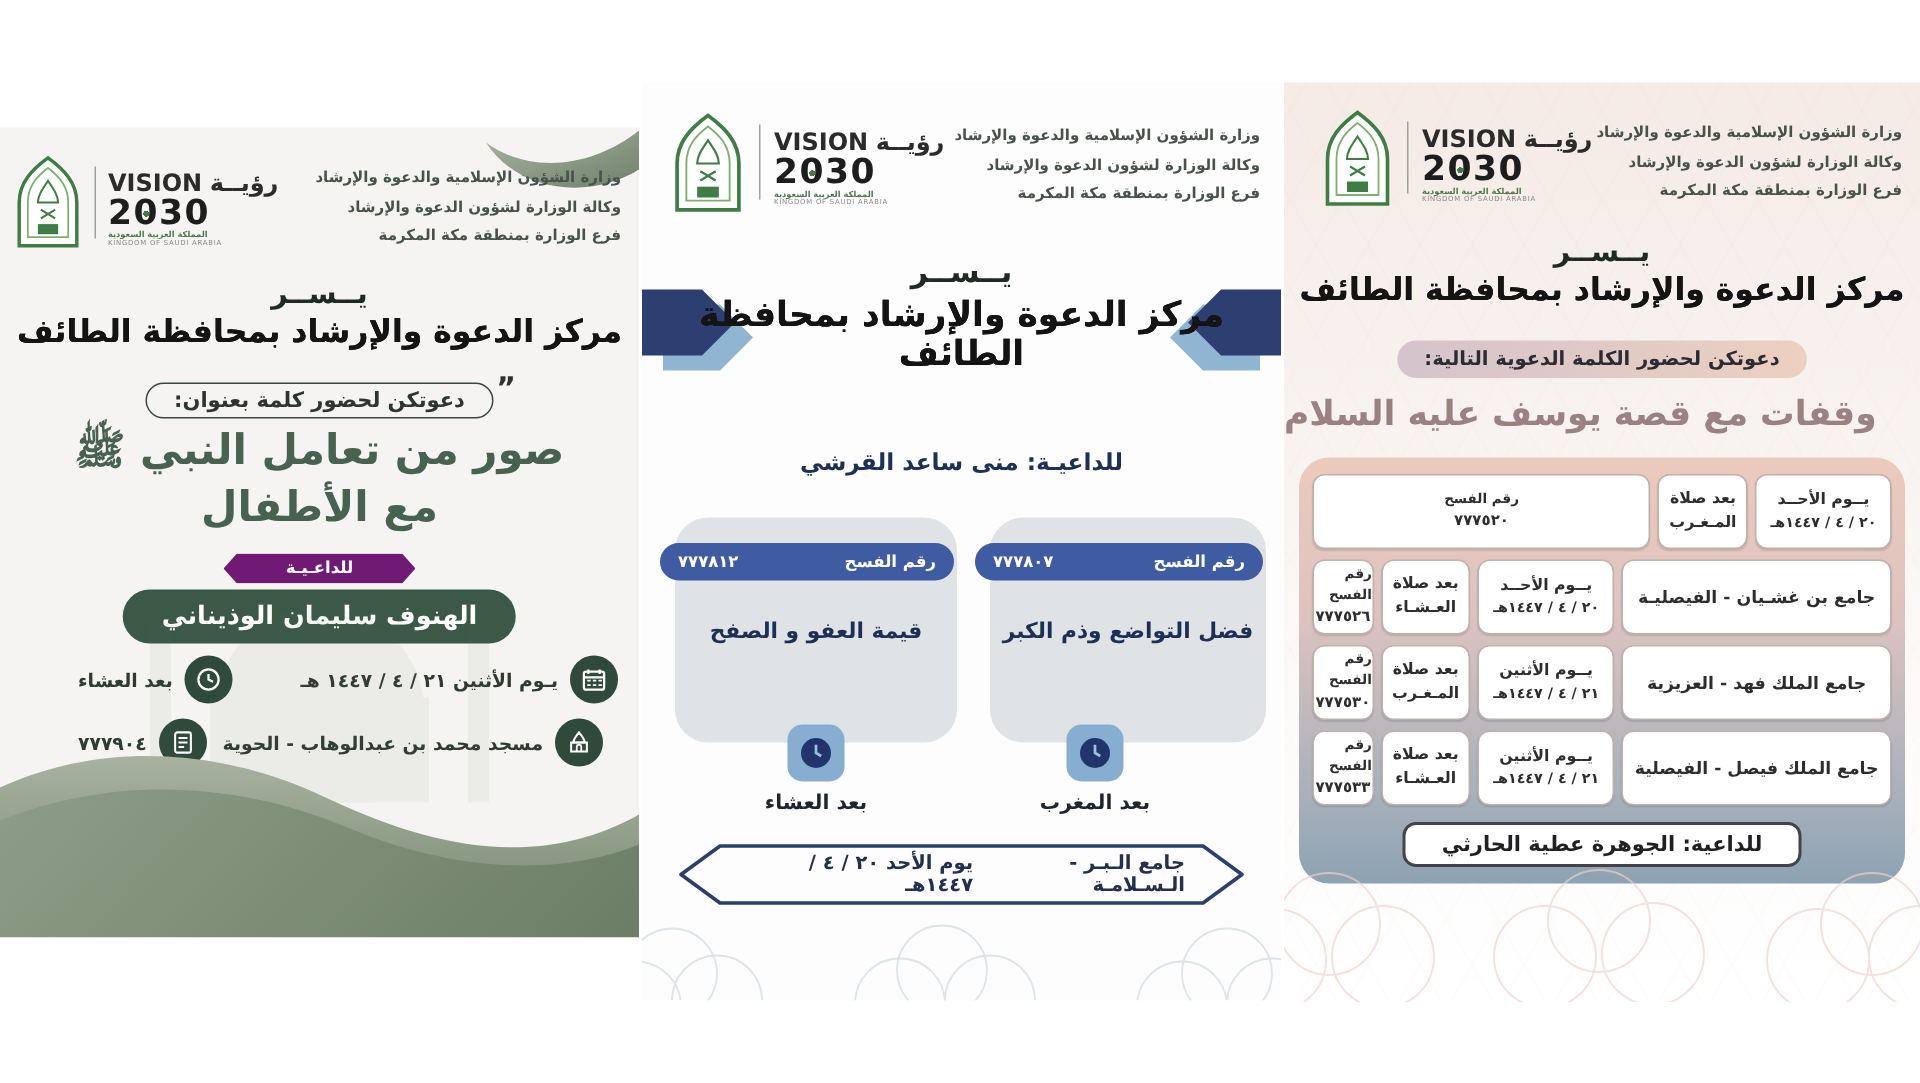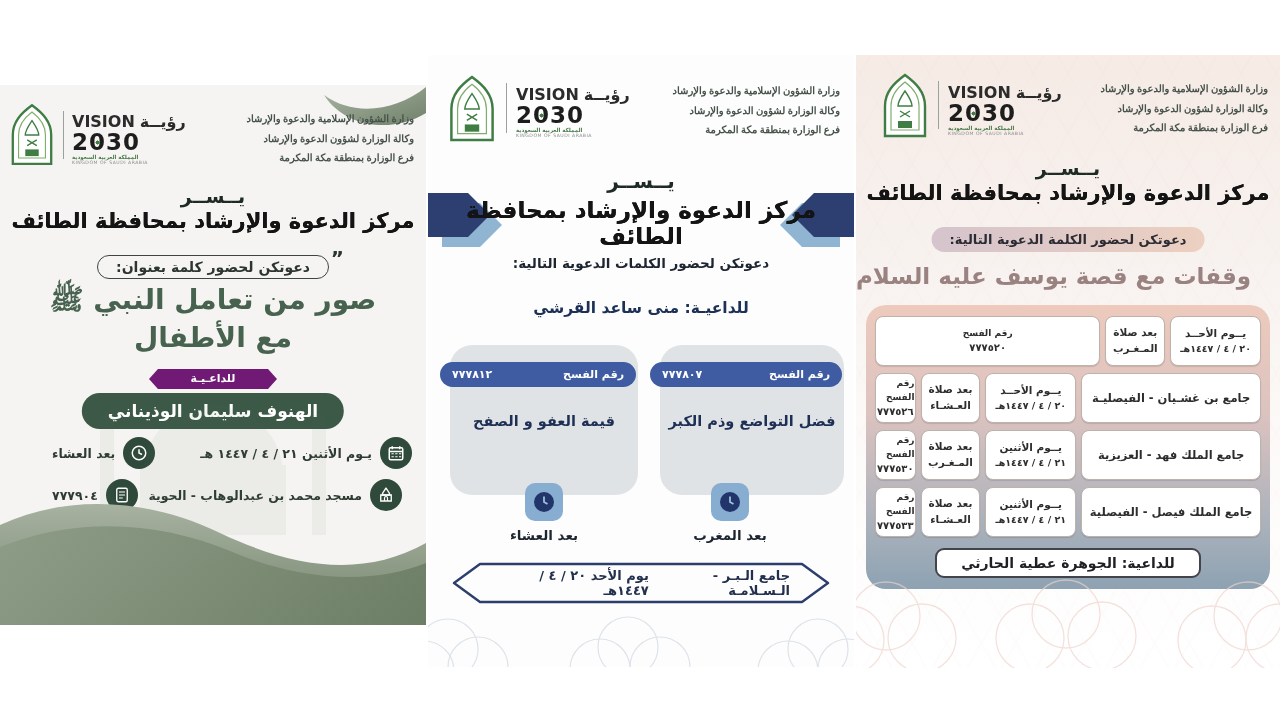--- a/index.html
+++ b/index.html
@@ -17,21 +17,21 @@
   .divider{position:absolute;width:1px;background:#9aa39b;}
   .vision{position:absolute;direction:ltr;text-align:left;}
   .v-row1{display:flex;align-items:baseline;gap:5px;font-weight:bold;color:#2b2b2b;}
   .v-year{font-size:23px;font-weight:bold;color:#1d1d1d;letter-spacing:1px;line-height:1;position:relative;}
   .v-zero{position:relative;}
   .v-zero::after{content:"";position:absolute;left:50%;top:52%;width:7px;height:7px;margin:-3.5px 0 0 -3.5px;
       background:radial-gradient(circle,#3f7d44 40%,transparent 41%);border-radius:50%;}
   .v-k-ar{font-size:5.5px;color:#4b7b4b;font-weight:bold;}
   .v-k-en{font-size:4.6px;color:#8a8a8a;letter-spacing:.5px;}
   .ministry{position:absolute;direction:rtl;text-align:right;font-weight:bold;color:#46524a;
-      font-size:10px;line-height:1.95;font-family:Liberation Serif, serif;}
+      font-size:10px;line-height:1.95;}
 
   .yusir{position:absolute;left:0;right:0;text-align:center;font-weight:bold;color:#1e2a24;}
   .center-name{position:absolute;left:0;right:0;text-align:center;font-weight:bold;color:#141414;
       direction:rtl;text-shadow:0 0 .4px #000;}
 
   
   .lp-swoosh{position:absolute;top:2px;right:0;}
   .lp-invite{position:absolute;left:0;right:0;text-align:center;direction:rtl;}
   .lp-invite .box{display:inline-block;position:relative;border:1.6px solid #3a473e;border-radius:22px;
       padding:3px 18px;font-size:14px;font-weight:bold;color:#2c352f;}
@@ -251,21 +251,20 @@
     </svg>
   </div>
   <div class="mp-arrow" style="right:0;top:136px;transform:scaleX(-1)">
     <svg width="80" height="58" viewBox="0 0 80 58">
       <polygon points="14,12 52,12 74,34 52,56 14,56 14,44 26,34 14,24" fill="#90b5d3"></polygon>
       <polygon points="0,2 40,2 62,24 40,46 0,46" fill="#2d3e71"></polygon>
     </svg>
   </div>
 
   <div class="center-name" style="top:142px;font-size:23px">مركز الدعوة والإرشاد بمحافظة الطائف</div>
-  <div class="mp-invite" style="top:200px">دعوتكن لحضور الكلمات الدعوية التالية:</div>
   <div class="mp-speaker" style="top:244px">للداعيـة: منى ساعد القرشي</div>
 
   <div class="mp-card" style="right:10px;width:184px;top:290px">
     <div class="mp-pill">
       <span>رقم الفسح</span>
       <span>٧٧٧٨٠٧</span>
     </div>
     <div class="mp-card-title">فضل التواضع وذم الكبر</div>
   </div>
 

